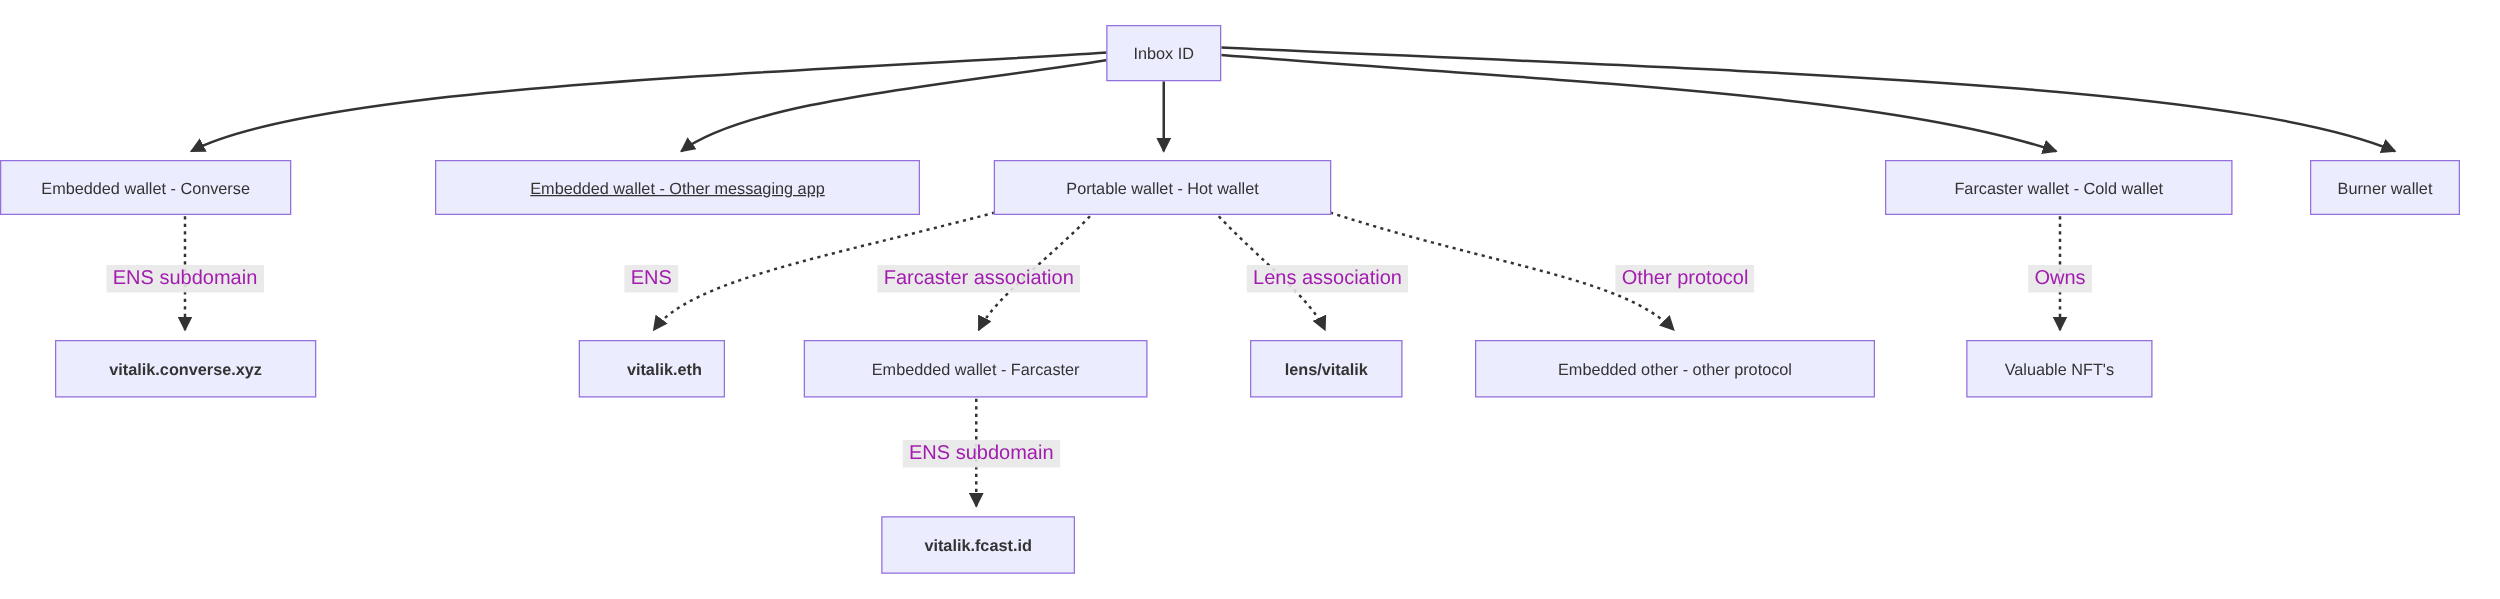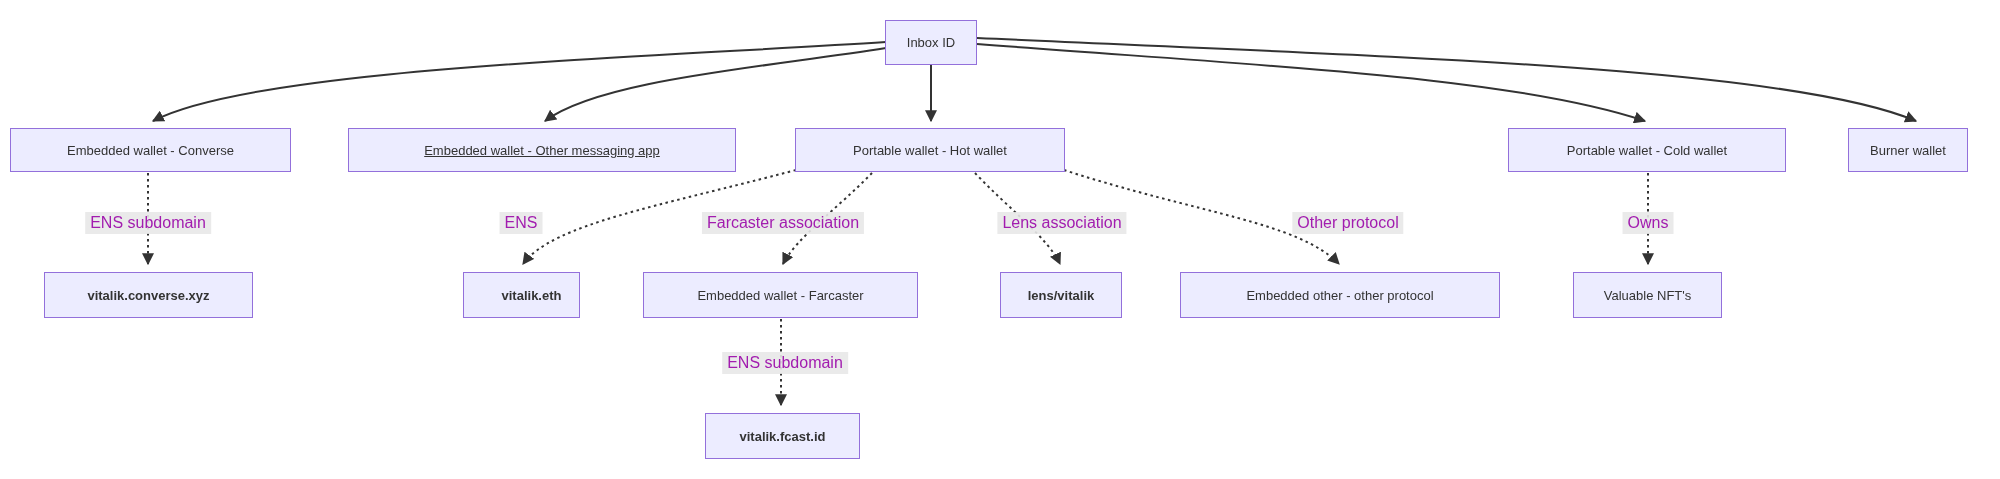--- a/index.html
+++ b/index.html
@@ -46,21 +46,21 @@
     transform: translateX(-50%);
     background: rgba(232,232,232,0.9);
     color: #a21caf;
     font-size: 16px;
     padding: 2px 5px;
     white-space: nowrap;
   }
 
   
   #n-inbox    { left: 885px;  top: 20px;  width: 92px;  height: 45px; }
-  #n-converse { left: 10px;   top: 128px; width: 281px; height: 44px; }
+  #n-converse { left: 0;   top: 128px; width: 233px; height: 44px; }
   #n-othermsg { left: 348px;  top: 128px; width: 388px; height: 44px; text-decoration: underline; }
   #n-hot      { left: 795px;  top: 128px; width: 270px; height: 44px; }
   #n-cold     { left: 1508px; top: 128px; width: 278px; height: 44px; }
   #n-burner   { left: 1848px; top: 128px; width: 120px; height: 44px; }
   #n-vconv    { left: 44px;   top: 272px; width: 209px; height: 46px; }
   #n-veth     { left: 463px;  top: 272px; width: 117px; height: 46px; padding-left: 20px; }
   #n-farc     { left: 643px;  top: 272px; width: 275px; height: 46px; }
   #n-lens     { left: 1000px; top: 272px; width: 122px; height: 46px; }
   #n-oproto   { left: 1180px; top: 272px; width: 320px; height: 46px; }
   #n-nfts     { left: 1573px; top: 272px; width: 149px; height: 46px; }
@@ -99,21 +99,21 @@
     <path class="edge dotted" d="M 975 173 C 1008 208, 1048 238, 1060 264" marker-end="url(#arrowhead)"></path>
     <path class="edge dotted" d="M 1064 170 C 1200 214, 1298 222, 1339 264" marker-end="url(#arrowhead)"></path>
     <path class="edge dotted" d="M 1648 173 L 1648 264" marker-end="url(#arrowhead)"></path>
     <path class="edge dotted" d="M 781 319 L 781 405" marker-end="url(#arrowhead)"></path>
   </svg>
 
   <div class="node" id="n-inbox">Inbox ID</div>
   <div class="node" id="n-converse">Embedded wallet - Converse</div>
   <div class="node" id="n-othermsg">Embedded wallet - Other messaging app</div>
   <div class="node" id="n-hot">Portable wallet - Hot wallet</div>
-  <div class="node" id="n-cold">Portable wallet - Cold wallet</div>
+  <div class="node" id="n-cold">Farcaster wallet - Cold wallet</div>
   <div class="node" id="n-burner">Burner wallet</div>
 
   <div class="node bold" id="n-vconv">vitalik.converse.xyz</div>
   <div class="node bold" id="n-veth">vitalik.eth</div>
   <div class="node" id="n-farc">Embedded wallet - Farcaster</div>
   <div class="node bold" id="n-lens">lens/vitalik</div>
   <div class="node" id="n-oproto">Embedded other - other protocol</div>
   <div class="node" id="n-nfts">Valuable NFT's</div>
   <div class="node bold" id="n-fcast">vitalik.fcast.id</div>
 

